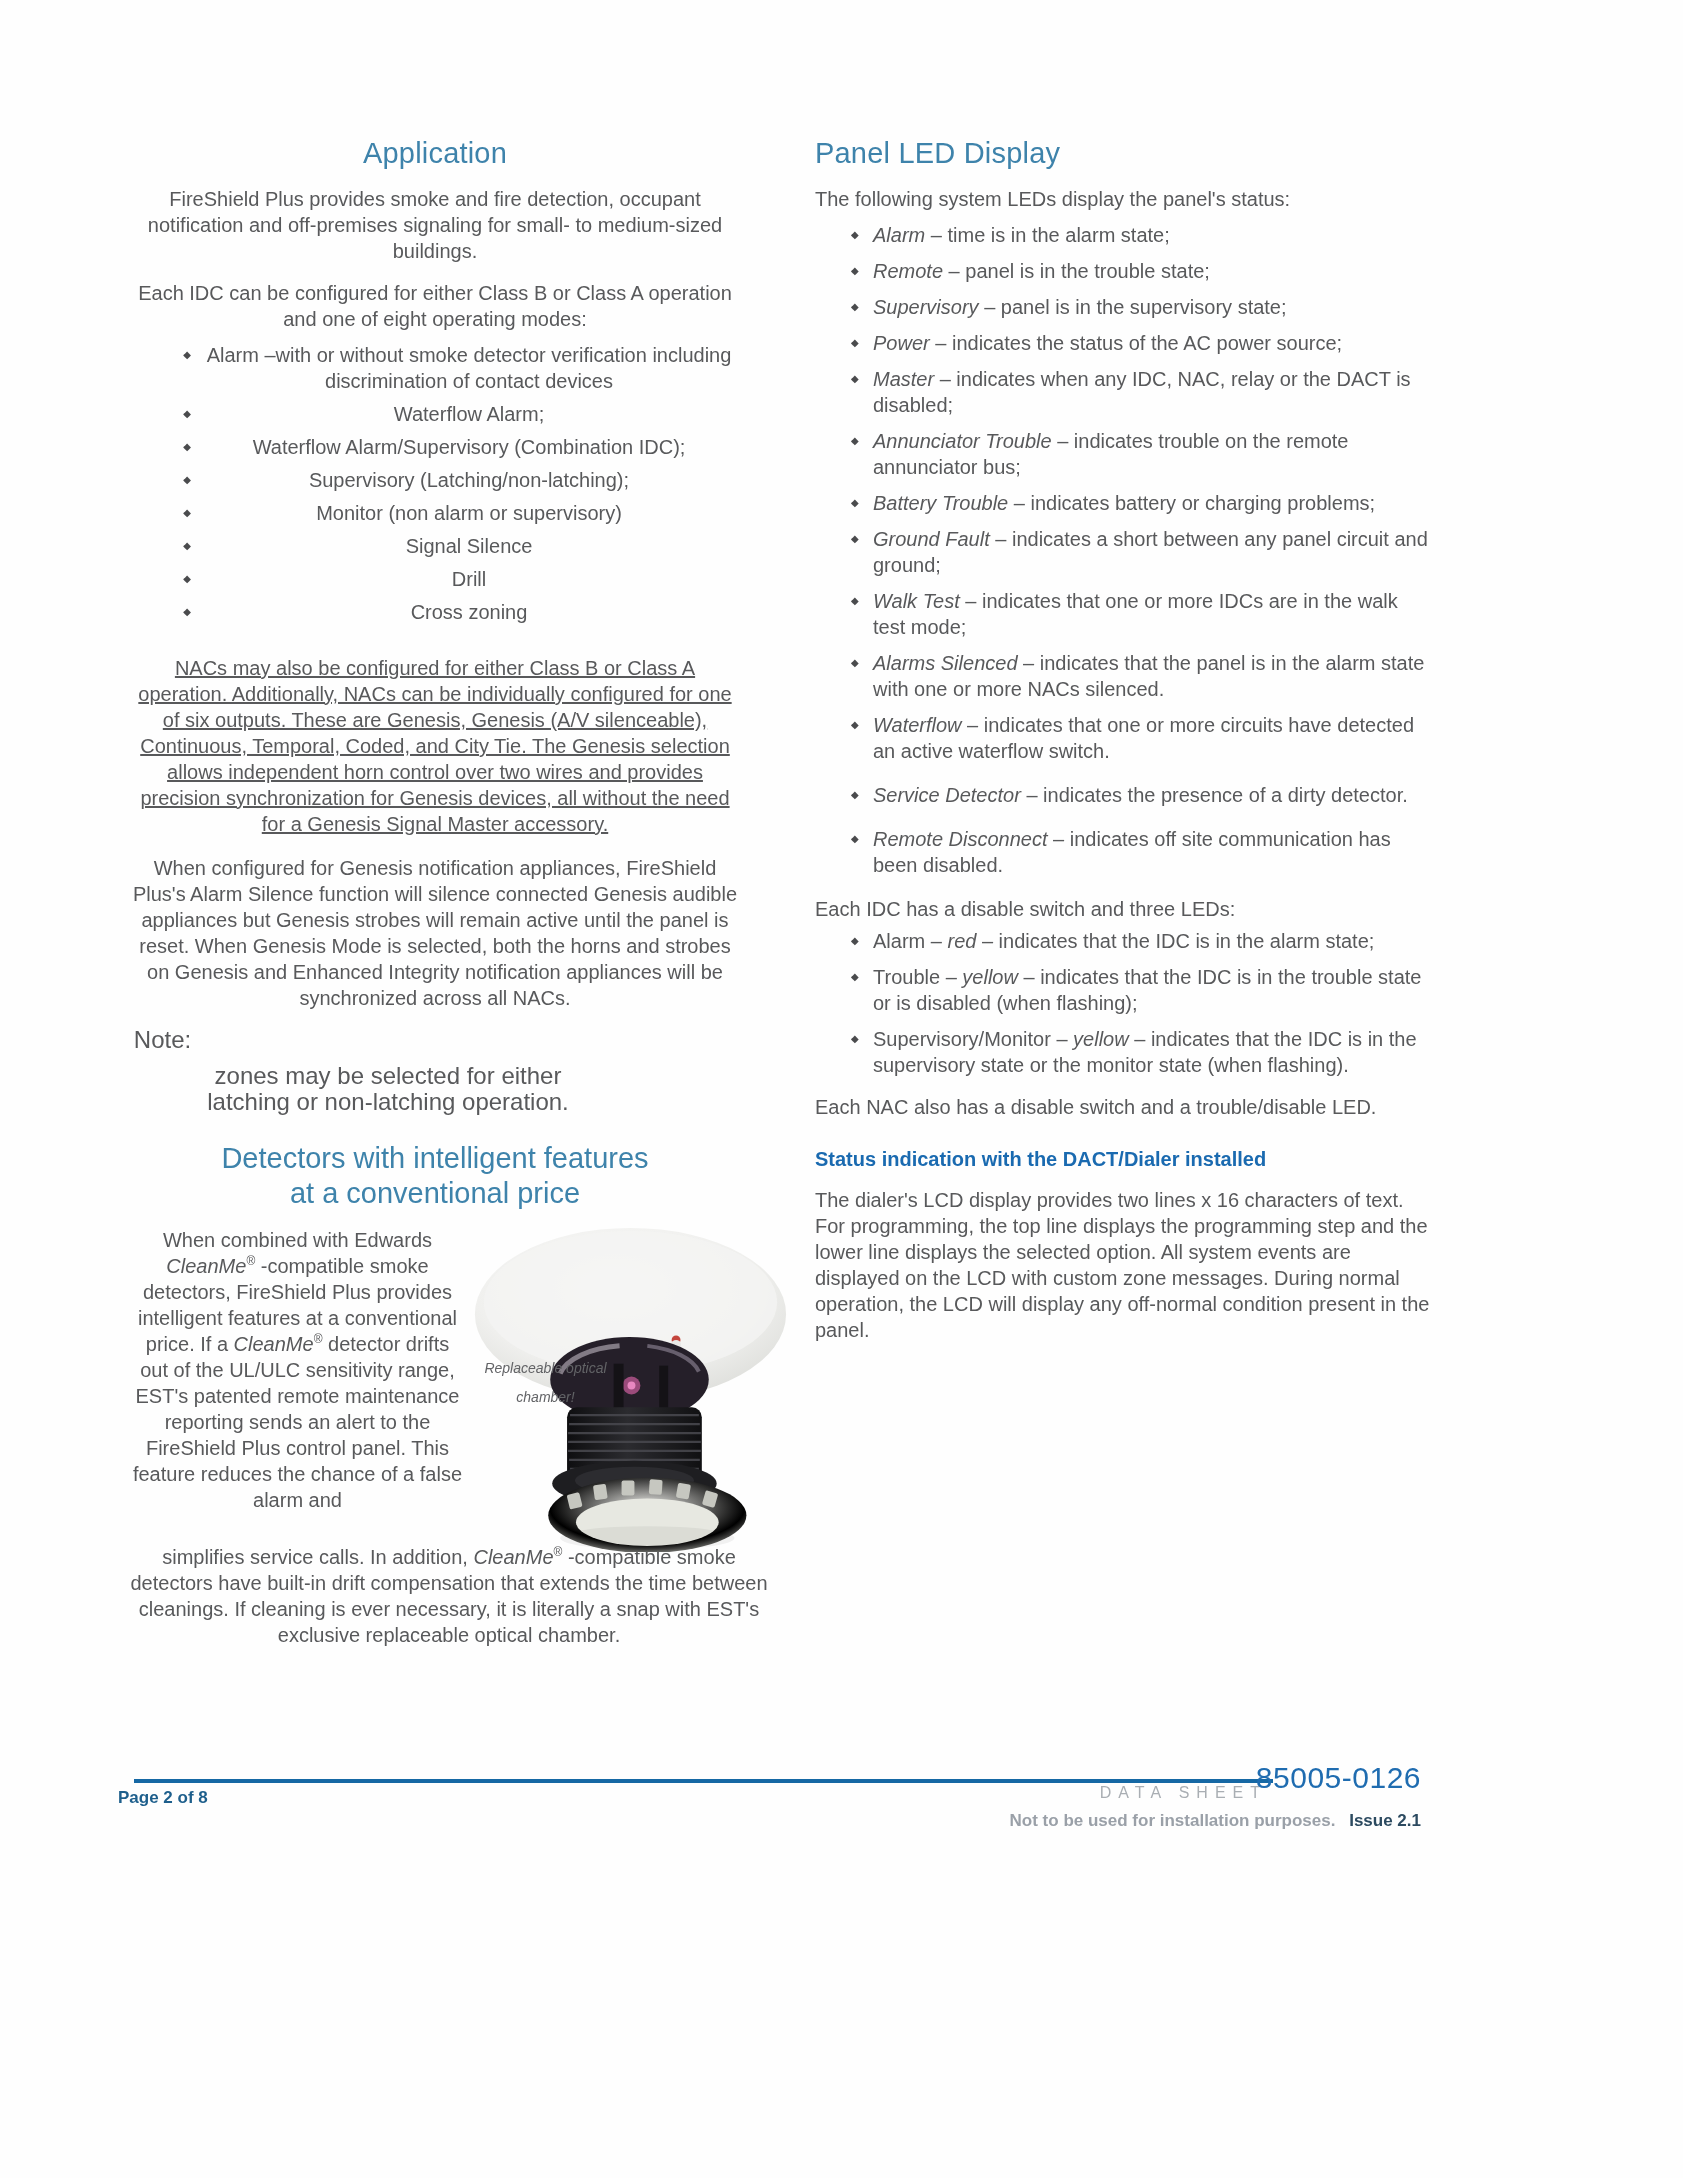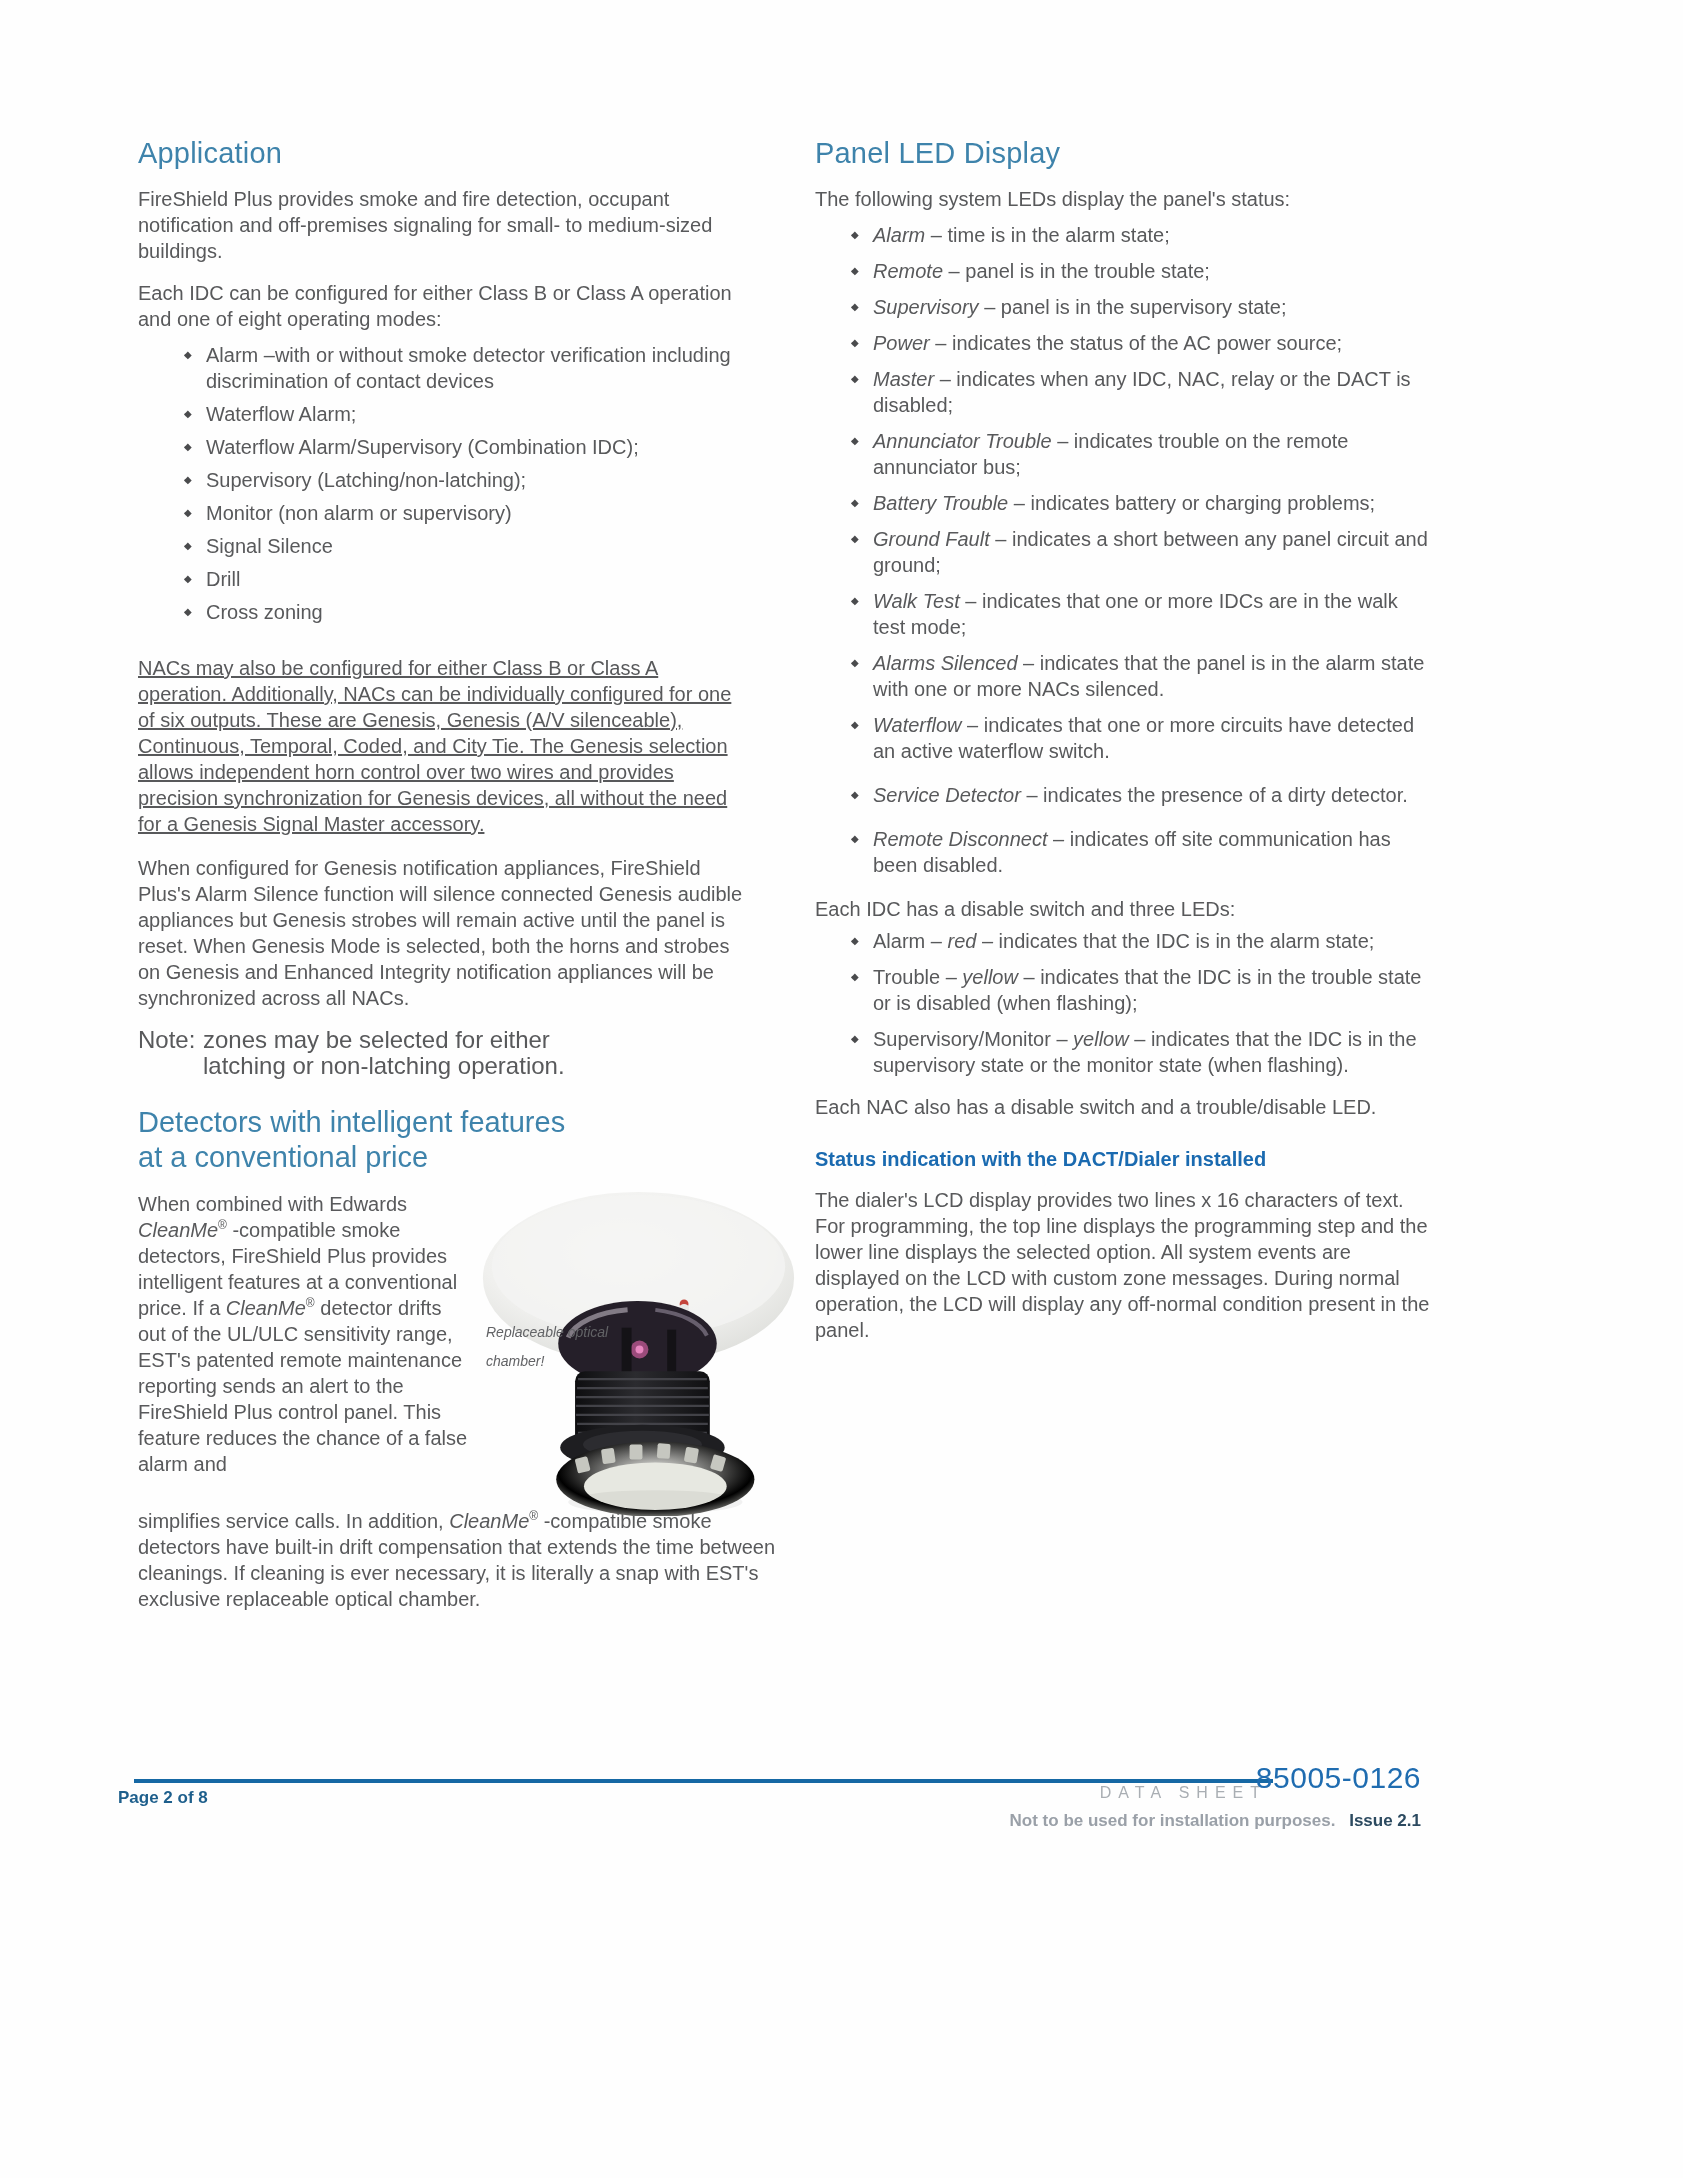--- a/index.html
+++ b/index.html
@@ -1,40 +1,40 @@
 <!DOCTYPE html>
 <html><head>
 <meta charset="utf-8">
 <style>
   html,body{margin:0;padding:0;background:#ffffff;}
   .page{
     position:relative;width:1683px;height:2178px;background:#fefefe;
     font-family:"Liberation Sans",sans-serif;color:#58595b;overflow:hidden;
   }
   .col{position:absolute;top:137px;}
-  .col-left{left:138px;width:610px;}
+  .col-left{left:130px;width:610px;text-align:center;}
   .col-right{left:815px;width:618px;}
   h2{font-size:29px;font-weight:400;color:#3e83ab;margin:0 0 11px 0;letter-spacing:0.2px;}
   h3{font-size:29px;font-weight:400;color:#3e83ab;line-height:35px;margin:26px 0 10px 0;}
   p{font-size:20px;line-height:26px;margin:16px 0 10px 0;}
   em{font-style:italic;}
   .sup{font-size:12px;vertical-align:super;line-height:0;}
   .list{margin:6px 0 0 0;}
   .row{display:flex;margin-bottom:7px;}
   .b{flex:0 0 22px;font-size:10px;line-height:26px;color:#4a4b4d;}
   .list-left .b{margin-left:46px;}
   .list-right .b{margin-left:36px;}
   .row .t{flex:1;font-size:20px;line-height:26px;}
   .gap1 .row{margin-bottom:10px;}
   .gap2{margin-top:10px;}
   .gap2 .row{margin-bottom:18px;}
   .after-list{margin-top:30px;text-decoration:underline;}
   .note{display:flex;margin-top:16px;font-size:24px;line-height:26px;}
   .note .lbl{width:65px;}
-  .note .txt{width:386px;}
+  .note .txt{width:386px;margin-top:36px;}
   .det{position:relative;min-height:315px;}
   .det .txt{width:335px;}
   .det .cap{position:absolute;left:348px;top:127px;width:135px;font-style:italic;
     font-size:14px;line-height:29px;color:#626366;z-index:2;}
   .det svg{position:absolute;left:335px;top:-12px;z-index:1;}
   .cont{width:638px;margin-top:2px;}
   .dact-h{font-size:20px;font-weight:700;color:#1a6ab0;margin:28px 0 6px 0;}
   .nac{margin-top:16px;}
   .idc-intro{margin-top:18px;margin-bottom:6px;}
   .rule{position:absolute;left:134px;top:1779px;width:1139px;height:4px;background:#1668a4;}

